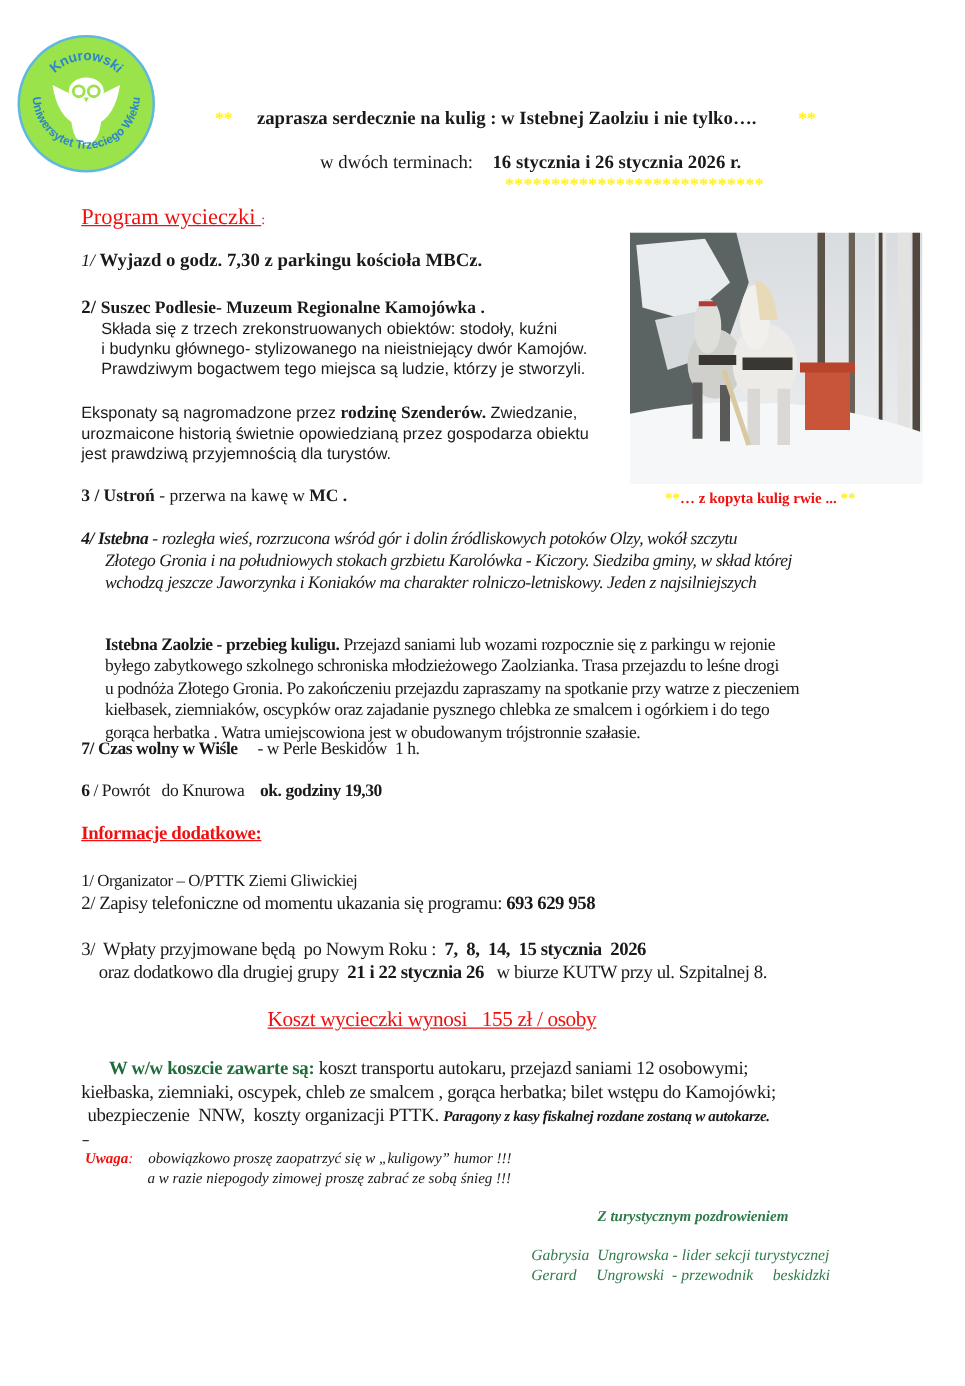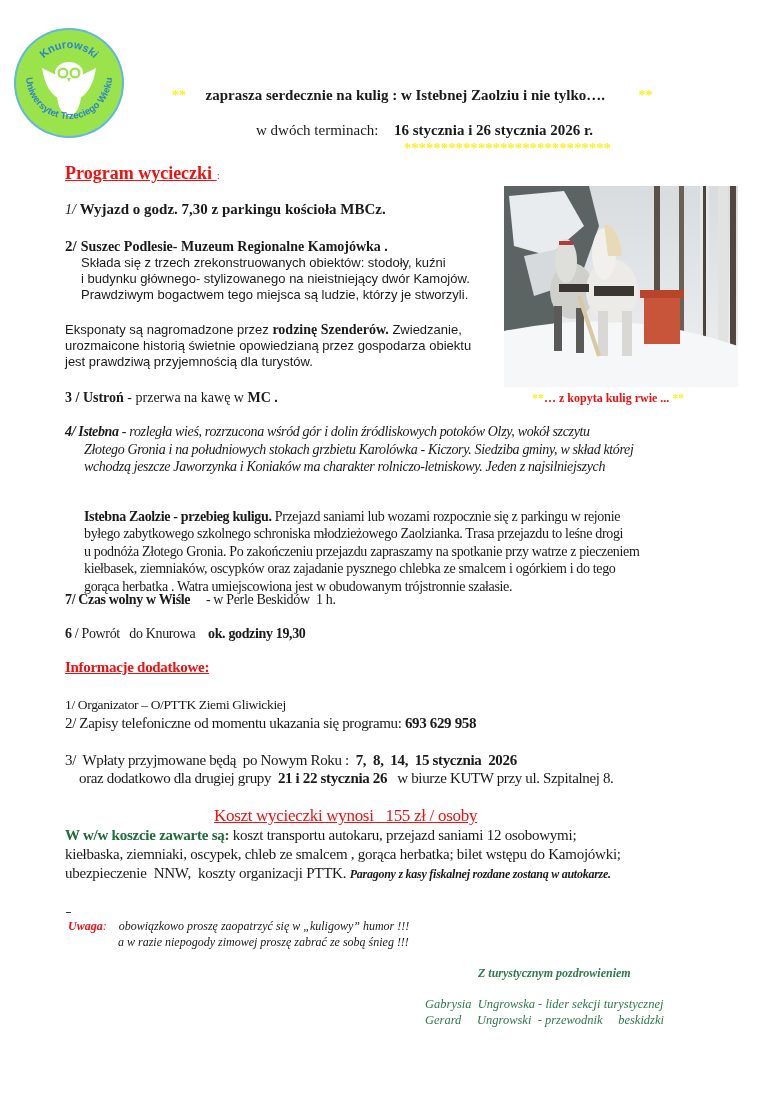--- a/index.html
+++ b/index.html
@@ -16,21 +16,21 @@
 
   
   #logo { left: 12px; top: 26px; width: 114px; height: 114px; }
 
   
   .hdr1 { top: 87px; left: 172px; font-size: 15px; }
   .hdr1 .stars { font-size: 14px; font-weight: bold; }
   .hdr2 { top: 122px; left: 256px; font-size: 15px; }
   .hdr-stars { top: 141px; left: 404px; font-size: 14px; font-weight: bold; letter-spacing: 0.4px; }
 
-  .section-title { font-size: 18px; font-weight: bold; color: #ee1111; text-decoration: underline; margin-top: 36px; }
+  .section-title { font-size: 18px; font-weight: normal; color: #ee1111; text-decoration: underline; margin-top: 36px; }
   .body-text { font-size: 14px; line-height: 15.8px; }
   .narrow { font-family: "Liberation Serif", serif; font-size: 14px; letter-spacing: -0.35px; }
 
   #photo { left: 504px; top: 186px; width: 234px; height: 201px; }
   .caption { top: 391px; left: 532px; font-size: 12px; font-weight: bold; }
 </style>
 </head>
 <body>
 
 <div class="abs" id="logo">
@@ -196,21 +196,21 @@
   </div>
   <div style="padding-left:14px;">
     <span style="white-space:pre">oraz dodatkowo dla drugiej grupy  </span><span class="b">21 i 22 stycznia 26</span><span style="white-space:pre">   w biurze KUTW przy ul. Szpitalnej 8.</span>
   </div>
 </div>
 
 <div class="abs" style="top:806px;left:214px;font-size:17px;letter-spacing:-0.3px;">
   <span class="red u" style="white-space:pre">Koszt wycieczki wynosi   155 zł / osoby</span>
 </div>
 
-<div class="abs" style="top:826px;left:65px;font-size:15px;line-height:19px;letter-spacing:-0.25px;">
+<div class="abs" style="top:846px;left:65px;font-size:15px;line-height:19px;letter-spacing:-0.25px;text-align:center;">
   <div>
     <span class="b dkgreen">W w/w koszcie zawarte są:</span><span> koszt transportu autokaru, przejazd saniami 12 osobowymi;</span>
   </div>
   <div>kiełbaska, ziemniaki, oscypek, chleb ze smalcem , gorąca herbatka; bilet wstępu do Kamojówki;</div>
   <div>
     <span style="white-space:pre">ubezpieczenie  NNW,  koszty organizacji PTTK. </span><span class="b i" style="font-size:12px;">Paragony z kasy fiskalnej rozdane zostaną w autokarze.</span>
   </div>
 </div>
 
 <div class="abs" style="top:912px;left:66px;width:5px;height:1px;background:#333;"></div>

